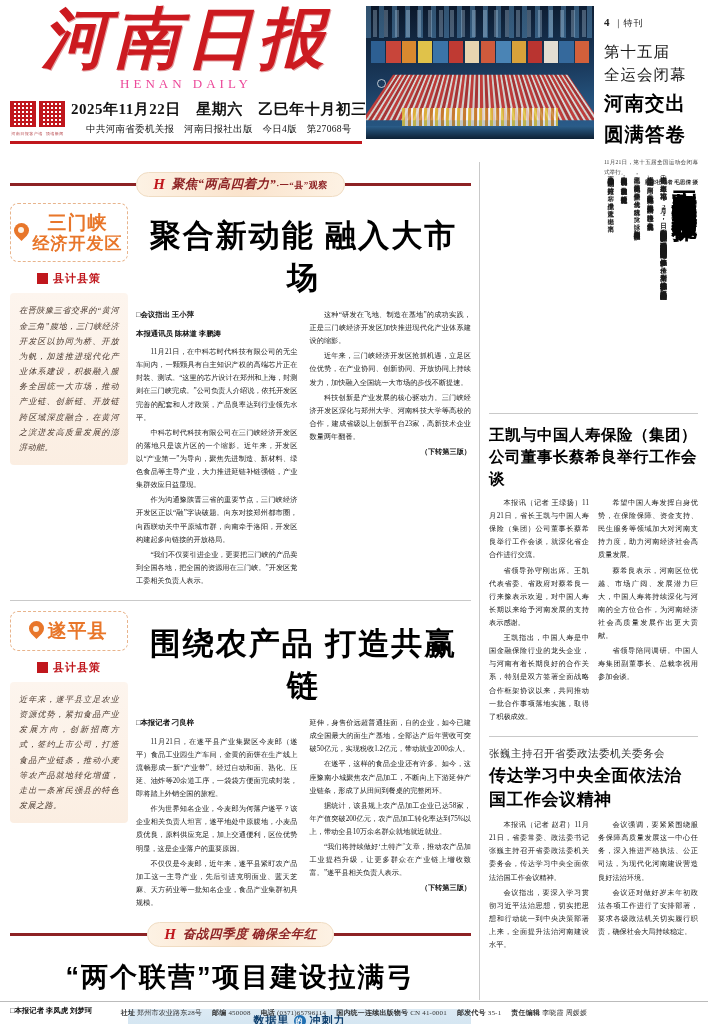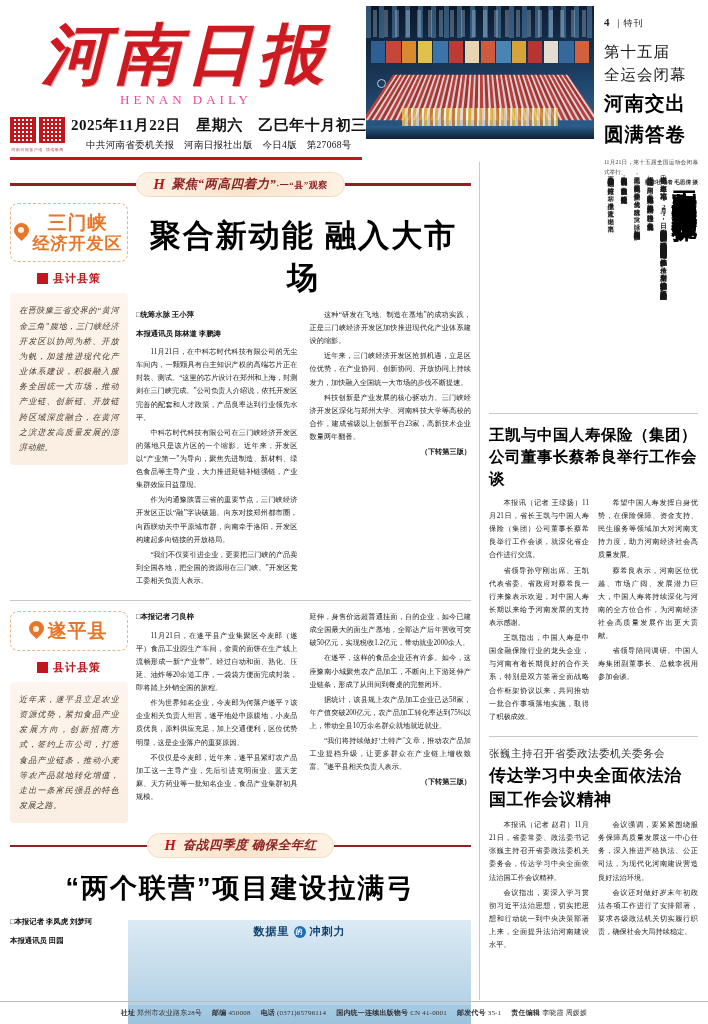--- a/index.html
+++ b/index.html
@@ -11,21 +11,21 @@
   }
   .page { position: relative; width: 708px; height: 1024px; background:#fff; }
 
   
   .masthead { position: relative; height: 162px; padding: 6px 10px 0 10px; display:flex; }
   .mast-left { width: 352px; position: relative; }
   .mast-title {
     font-family: "Liberation Serif", serif;
     font-size: 66px; font-weight: 700; font-style: italic;
     color: #cc1a20; letter-spacing: 6px; line-height: 1.0;
-    text-align: center; margin-top: 16px;
+    text-align: center; margin-top: 0;
     text-shadow: 1px 1px 0 rgba(180,20,25,.4);
   }
   .mast-pinyin {
     text-align:center; color:#ec4899; font-size: 13px;
     letter-spacing: 4px; font-family:"Liberation Serif",serif; margin-top: 4px;
   }
   .mast-info { display:flex; align-items:flex-end; margin-top: 8px; gap: 6px; }
   .qr-wrap { display:flex; gap:3px; flex-direction:column; align-items:center;}
   .qr-row { display:flex; gap:3px; }
   .qr {
@@ -291,21 +291,21 @@
             <span class="tag-sq"></span>
             <span class="tag-txt">县计县策</span>
           </div>
           <div class="summary-box">在晋陕豫三省交界的“黄河金三角”腹地，三门峡经济开发区以协同为桥、开放为帆，加速推进现代化产业体系建设，积极融入服务全国统一大市场，推动产业链、创新链、开放链跨区域深度融合，在黄河之滨迸发高质量发展的澎湃动能。</div>
         </div>
 
         <div style="flex:1">
           <div class="headline-main">聚合新动能  融入大市场</div>
           <div class="cols-2">
             <div class="tcol">
-              <div class="byline">□统筹水脉  王小萍</div>
+              <div class="byline">□会议指出  王小萍</div>
               <div class="byline">本报通讯员  陈林道  李鹏涛</div>
               <p class="ptext">11月21日，在中科芯时代科技有限公司的无尘车间内，一颗颗具有自主知识产权的高端芯片正在封装、测试。“这里的芯片设计在郑州和上海，封测则在三门峡完成。”公司负责人介绍说，依托开发区完善的配套和人才政策，产品良率达到行业领先水平。</p>
               <p class="ptext">中科芯时代科技有限公司在三门峡经济开发区的落地只是该片区的一个缩影。近年来，开发区以“产业第一”为导向，聚焦先进制造、新材料、绿色食品等主导产业，大力推进延链补链强链，产业集群效应日益显现。</p>
               <p class="ptext">作为沟通豫陕晋三省的重要节点，三门峡经济开发区正以“融”字诀破题。向东对接郑州都市圈，向西联动关中平原城市群，向南牵手洛阳，开发区构建起多向链接的开放格局。</p>
               <p class="ptext">“我们不仅要引进企业，更要把三门峡的产品卖到全国各地，把全国的资源用在三门峡。”开发区党工委相关负责人表示。</p>
             </div>
             <div class="tcol">
               <p class="ptext">这种“研发在飞地、制造在基地”的成功实践，正是三门峡经济开发区加快推进现代化产业体系建设的缩影。</p>
               <p class="ptext">近年来，三门峡经济开发区抢抓机遇，立足区位优势，在产业协同、创新协同、开放协同上持续发力，加快融入全国统一大市场的步伐不断提速。</p>
               <p class="ptext">科技创新是产业发展的核心驱动力。三门峡经济开发区深化与郑州大学、河南科技大学等高校的合作，建成省级以上创新平台23家，高新技术企业数量两年翻番。</p>
@@ -324,20 +324,21 @@
             <span class="loc-name">遂平县</span>
           </div>
           <div class="tag-row">
             <span class="tag-sq"></span>
             <span class="tag-txt">县计县策</span>
           </div>
           <div class="summary-box">近年来，遂平县立足农业资源优势，紧扣食品产业发展方向，创新招商方式，签约上市公司，打造食品产业链条，推动小麦等农产品就地转化增值，走出一条富民强县的特色发展之路。</div>
         </div>
 
         <div style="flex:1">
+          <div class="headline-main">围绕农产品  打造共赢链</div>
           <div class="cols-2">
             <div class="tcol">
               <div class="byline">□本报记者  刁良梓</div>
               <p class="ptext">11月21日，在遂平县产业集聚区今麦郎（遂平）食品工业园生产车间，金黄的面饼在生产线上流畅形成一新“产业带”。经过自动和面、熟化、压延、油炸等20余道工序，一袋袋方便面完成封装，即将踏上外销全国的旅程。</p>
               <p class="ptext">作为世界知名企业，今麦郎为何落户遂平？该企业相关负责人坦言，遂平地处中原腹地，小麦品质优良，原料供应充足，加上交通便利，区位优势明显，这是企业落户的重要原因。</p>
               <p class="ptext">不仅仅是今麦郎，近年来，遂平县紧盯农产品加工这一主导产业，先后引进克明面业、蓝天芝麻、天方药业等一批知名企业，食品产业集群初具规模。</p>
             </div>
             <div class="tcol">
               <p class="ptext noind">延伸，身售价远超普通挂面，自的企业，如今已建成全国最大的面生产基地，全部达产后年营收可突破50亿元，实现税收1.2亿元，带动就业2000余人。</p>
               <p class="ptext">在遂平，这样的食品企业还有许多。如今，这座豫南小城聚焦农产品加工，不断向上下游延伸产业链条，形成了从田间到餐桌的完整闭环。</p>

